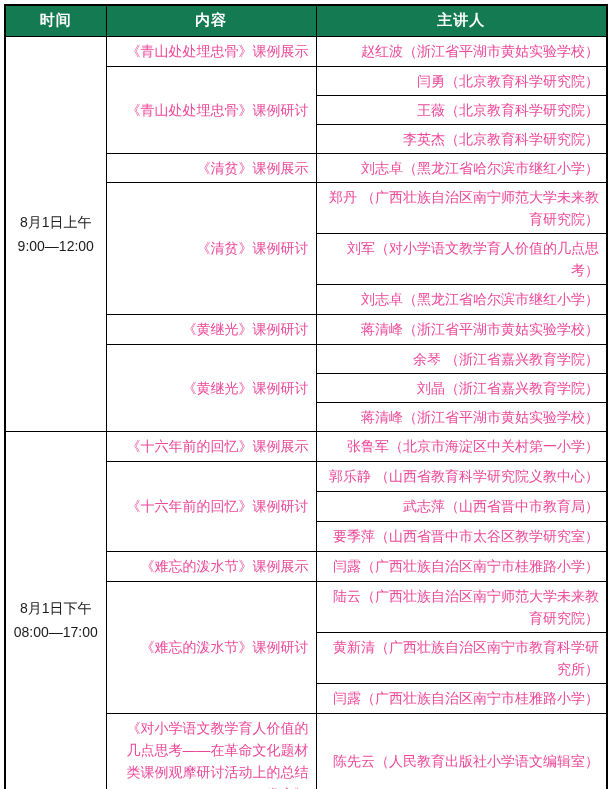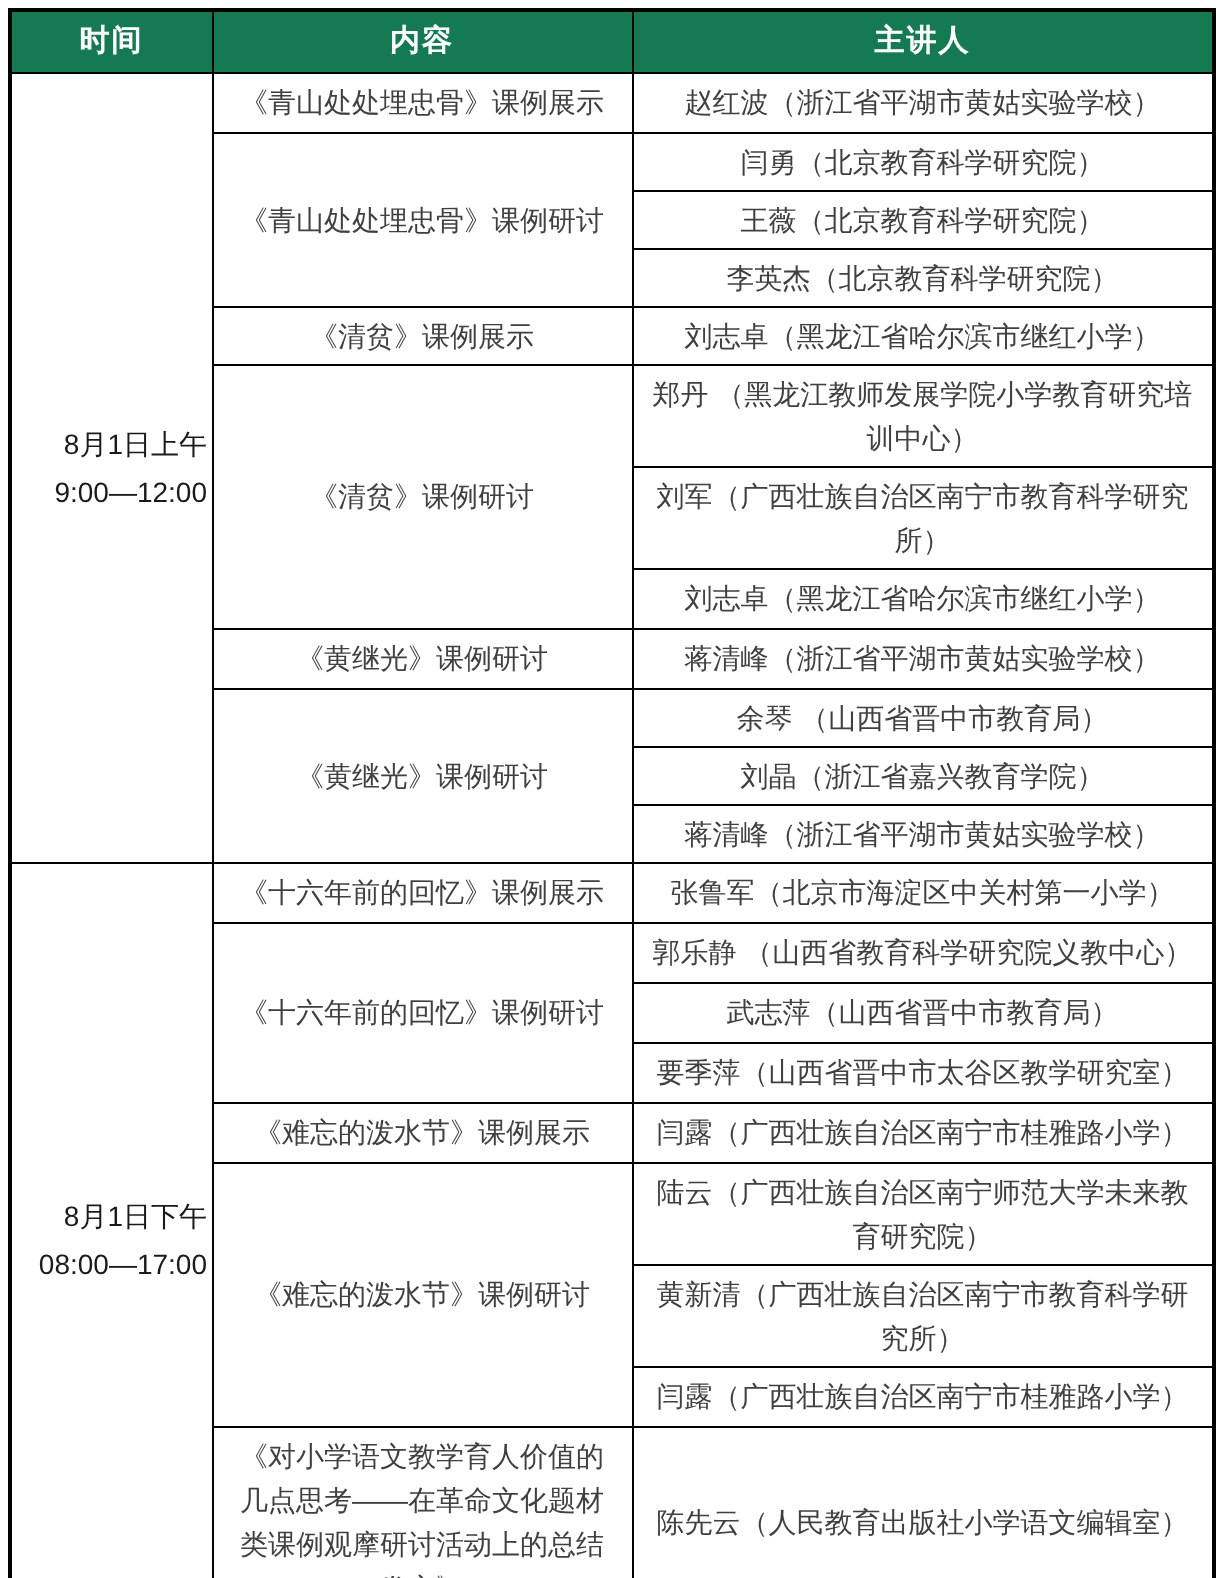--- a/index.html
+++ b/index.html
@@ -30,31 +30,31 @@
   thead tr { height: 31px; }
   th.hdr {
     background: #137a52;
     color: #ffffff;
     font-size: 15px;
     font-weight: bold;
     text-align: center;
     letter-spacing: 1px;
   }
   td.time {
-    text-align: right;
+    text-align: center;
     font-size: 14px;
     color: #1a1a1a;
     padding: 2px 2px;
     line-height: 24px;
   }
   td.time span { display: block; white-space: nowrap; }
   td.content, td.speaker {
     font-size: 14px;
-    color: #404040;
-    text-align: center;
+    color: #ec4899;
+    text-align: right;
     padding: 3px 7px;
     line-height: 22px;
   }
   tr.h30 { height: 30px; }
   tr.h29 { height: 29px; }
   tr.h45 { height: 45px; }
   tr.h46 { height: 46px; }
   tr.h90 { height: 90px; }
 </style>
 </head>
@@ -92,35 +92,35 @@
       </tr>
       <tr class="h29">
         <td class="speaker">李英杰（北京教育科学研究院）</td>
       </tr>
       <tr class="h29">
         <td class="content">《清贫》课例展示</td>
         <td class="speaker">刘志卓（黑龙江省哈尔滨市继红小学）</td>
       </tr>
       <tr class="h45">
         <td class="content" rowspan="3">《清贫》课例研讨</td>
-        <td class="speaker">郑丹 （黑龙江教师发展学院小学教育研究培训中心）</td>
+        <td class="speaker">郑丹 （广西壮族自治区南宁师范大学未来教育研究院）</td>
       </tr>
       <tr class="h46">
-        <td class="speaker">刘军（广西壮族自治区南宁市教育科学研究所）</td>
+        <td class="speaker">刘军（对小学语文教学育人价值的几点思考）</td>
       </tr>
       <tr class="h30">
         <td class="speaker">刘志卓（黑龙江省哈尔滨市继红小学）</td>
       </tr>
       <tr class="h30">
         <td class="content">《黄继光》课例研讨</td>
         <td class="speaker">蒋清峰（浙江省平湖市黄姑实验学校）</td>
       </tr>
       <tr class="h29">
         <td class="content" rowspan="3">《黄继光》课例研讨</td>
-        <td class="speaker">余琴 （山西省晋中市教育局）</td>
+        <td class="speaker">余琴 （浙江省嘉兴教育学院）</td>
       </tr>
       <tr class="h29">
         <td class="speaker">刘晶（浙江省嘉兴教育学院）</td>
       </tr>
       <tr class="h29">
         <td class="speaker">蒋清峰（浙江省平湖市黄姑实验学校）</td>
       </tr>
       <tr class="h30">
         <td class="time" rowspan="9">
           <span>8月1日下午</span>

